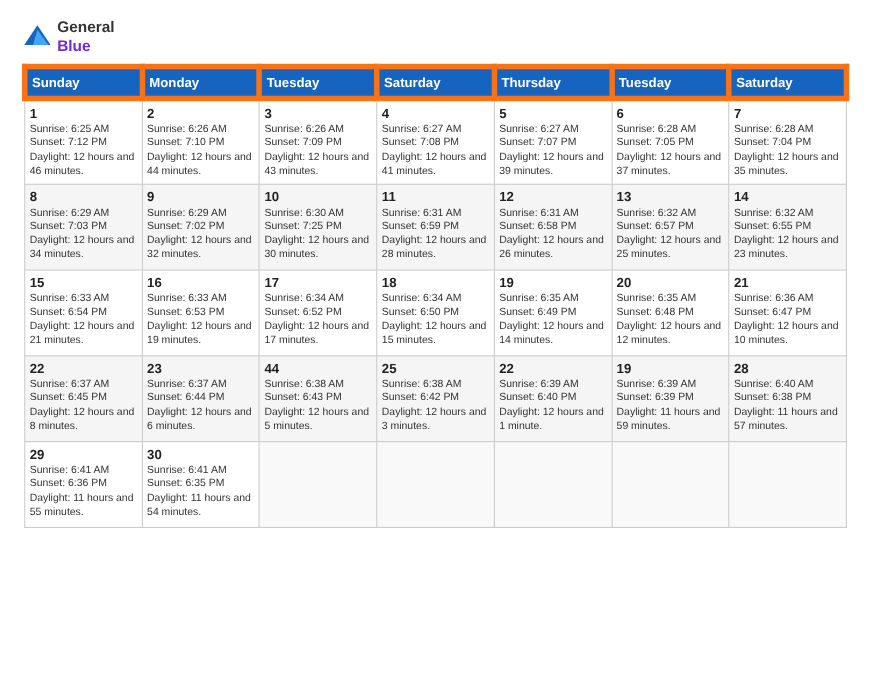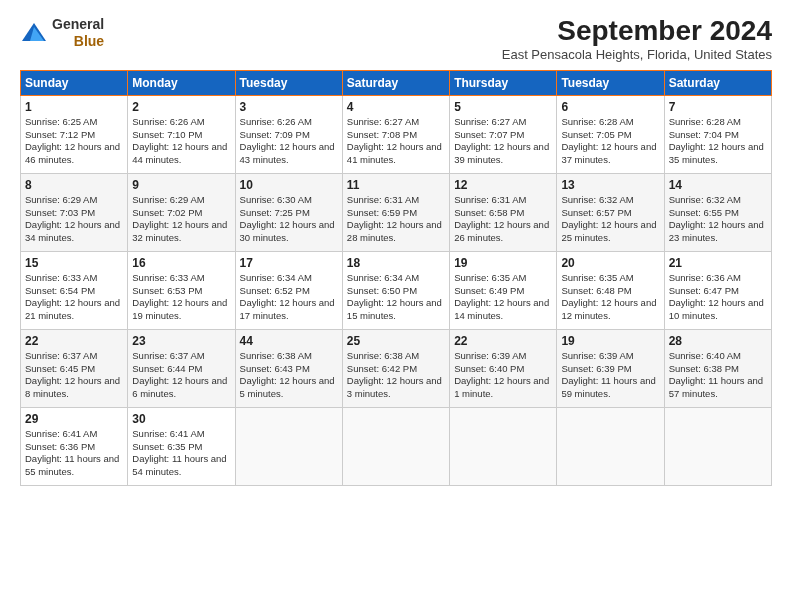--- a/index.html
+++ b/index.html
@@ -24,24 +24,23 @@
     }
     .logo {
       display: flex;
       align-items: center;
       gap: 4px;
     }
     .logo-text {
       font-size: 14px;
       font-weight: bold;
       line-height: 1.2;
-      text-align: right;
     }
     .logo-text .general { color: #333; }
-    .logo-text .blue { color: #a16207; }
+    .logo-text .blue { color: #6d28d9; }
     .logo-icon {
       width: 28px;
       height: 28px;
     }
     .title-block {
       text-align: right;
     }
     .month-title {
       font-size: 28px;
       font-weight: bold;
@@ -57,21 +56,21 @@
       border-collapse: collapse;
       table-layout: fixed;
     }
     thead tr th {
       background: #1565c0;
       color: #fff;
       font-size: 12px;
       font-weight: bold;
       padding: 5px 4px;
       text-align: left;
-      border: 1px solid #f97316;
+      border: 5px solid #f97316;
     }
     tbody tr td {
       border: 1px solid #ccc;
       vertical-align: top;
       padding: 4px 4px 3px 4px;
       font-size: 9.5px;
       color: #333;
       height: 78px;
       background: #fff;
     }
@@ -100,24 +99,20 @@
     <div class="logo">
       <svg class="logo-icon" viewBox="0 0 28 28">
         <polygon points="14,4 26,22 2,22" fill="#1565c0"></polygon>
         <polygon points="14,8 24,22 10,22" fill="#42a5f5"></polygon>
       </svg>
       <div class="logo-text">
         <div><span class="general">General</span></div>
         <div><span class="blue">Blue</span></div>
       </div>
     </div>
-    <div class="title-block">
-      <div class="month-title">September 2024</div>
-      <div class="location">East Pensacola Heights, Florida, United States</div>
-    </div>
   </div>
 
   <table>
     <thead>
       <tr id="header-row">
           <th>Sunday</th>
           <th>Monday</th>
           <th>Tuesday</th>
           <th>Saturday</th>
           <th>Thursday</th>

